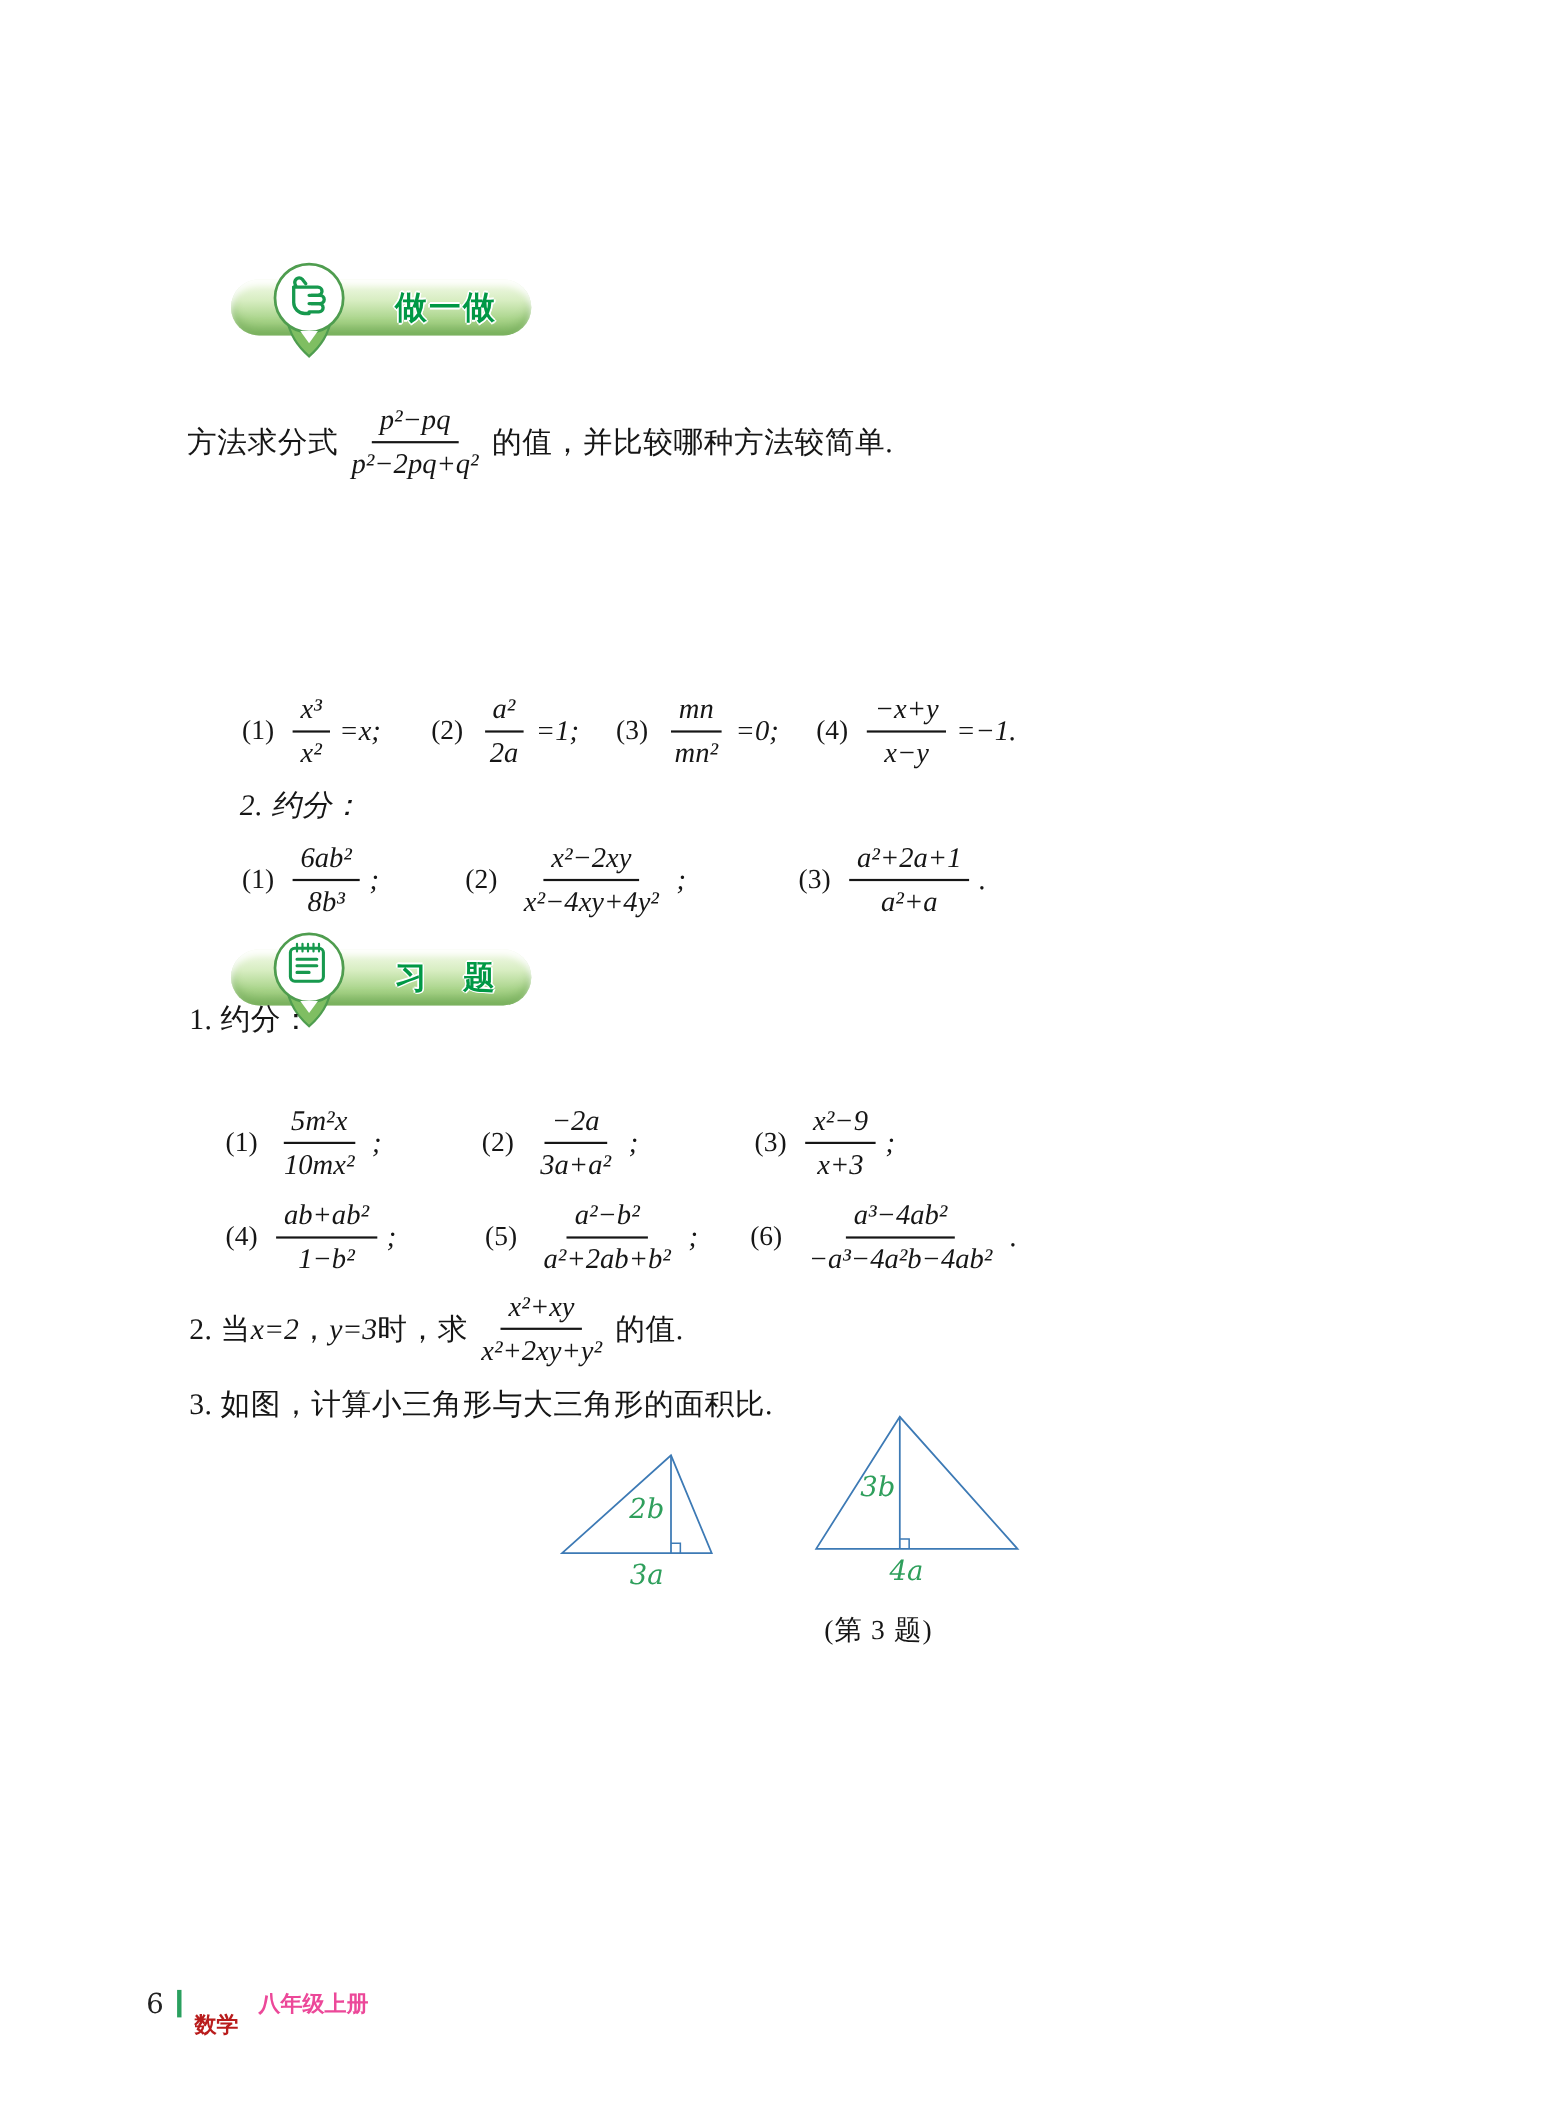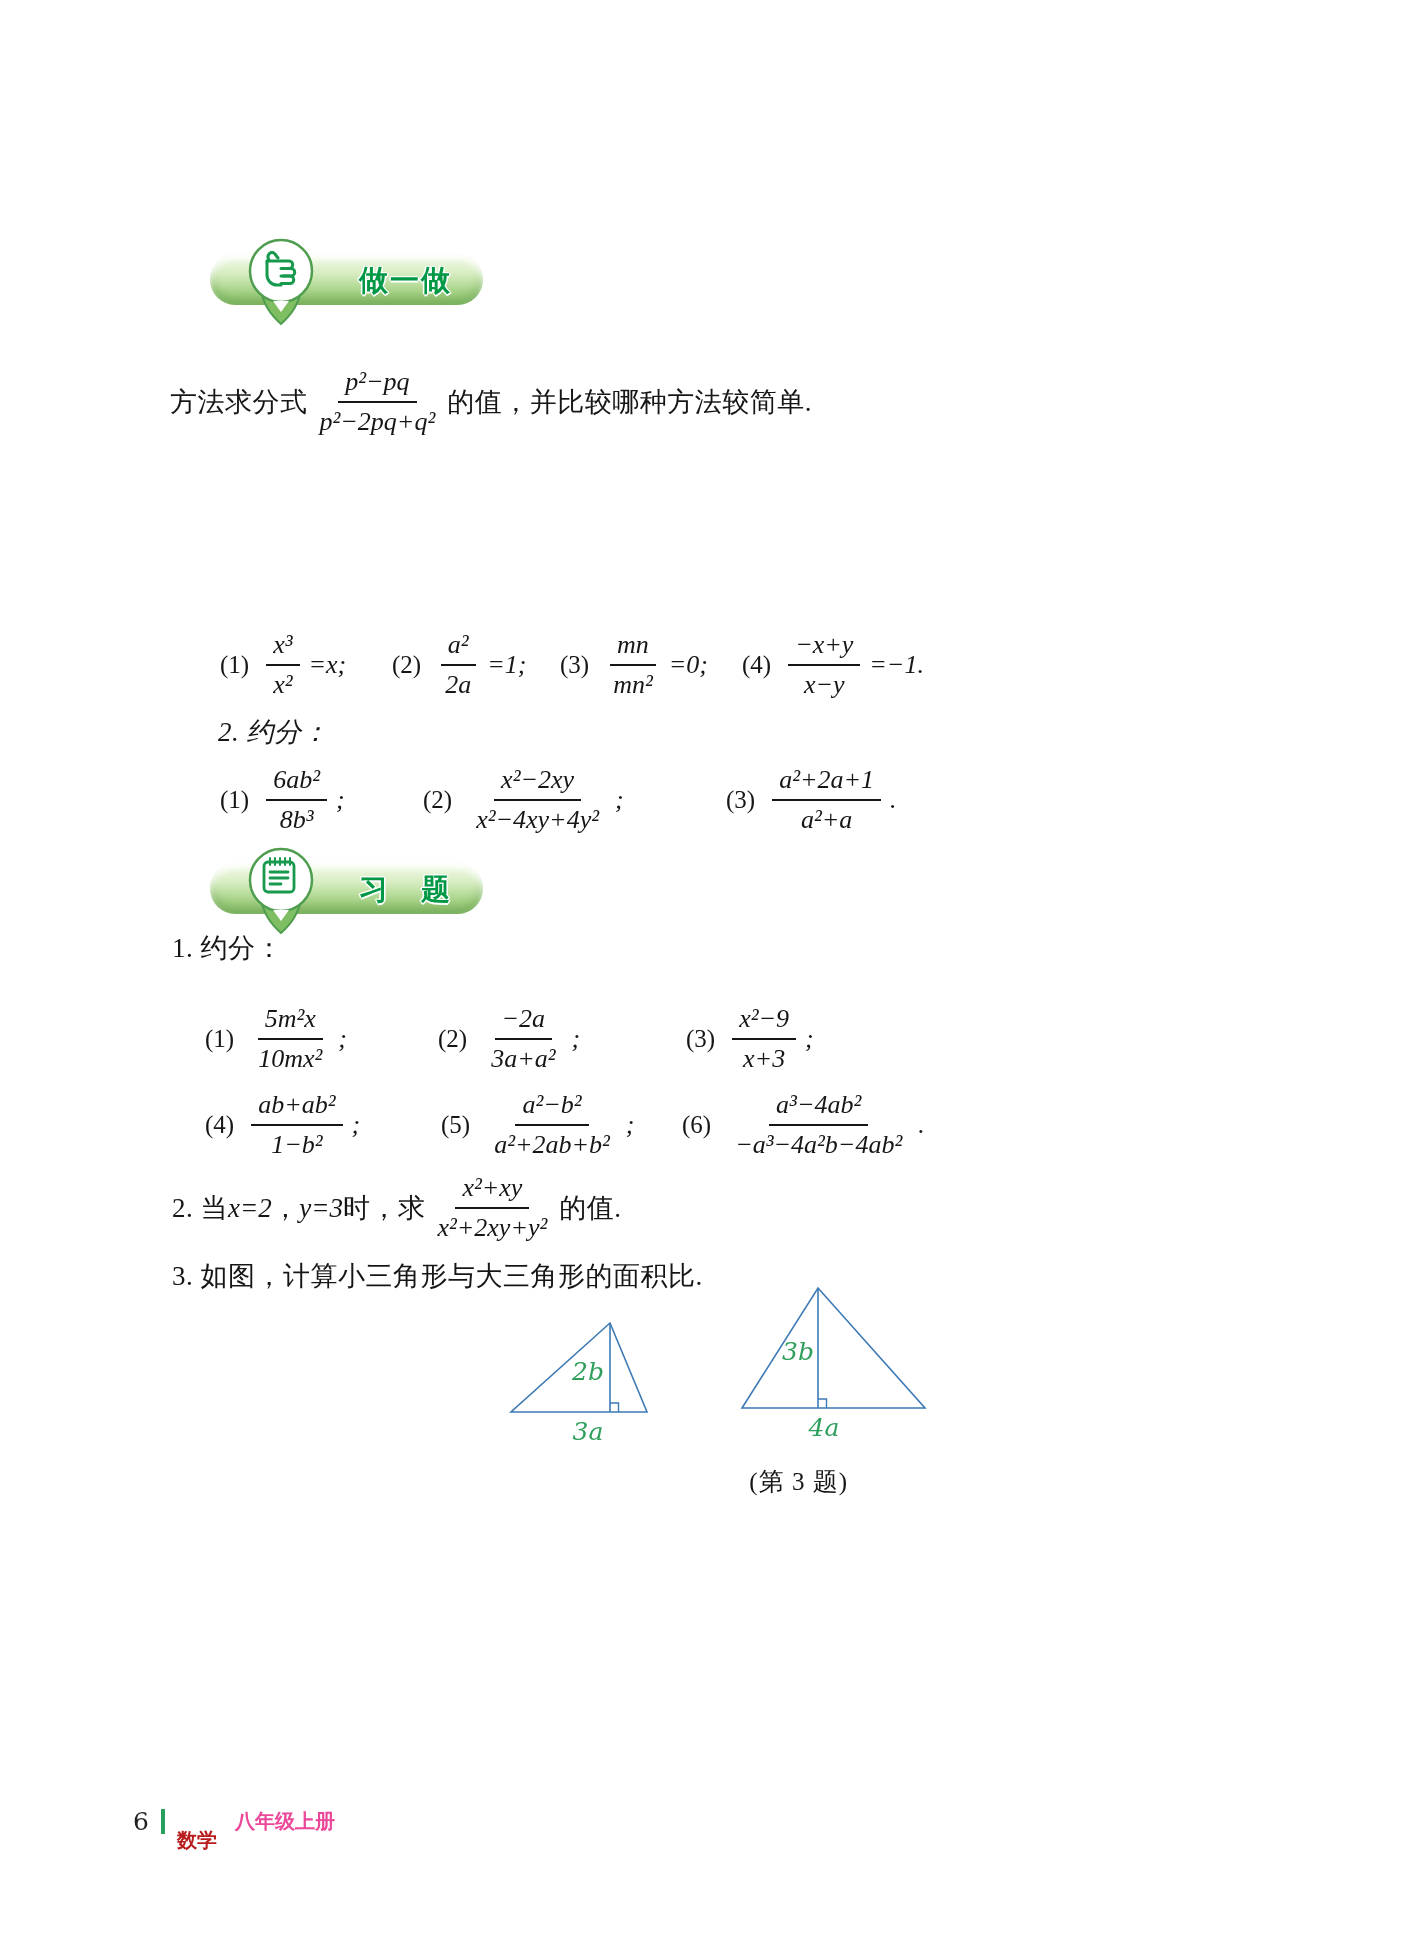--- a/index.html
+++ b/index.html
@@ -153,21 +153,21 @@
       <circle cx="35" cy="35" r="31" fill="#ffffff" stroke="#4f9d4f" stroke-width="2.5"></circle>
       <g transform="translate(16,13)" fill="none" stroke="#17994e" stroke-linecap="round">
         <rect x="2" y="4" width="30" height="30" rx="4" fill="#ffffff" stroke-width="2.8"></rect>
         <path d="M8 0 v7 M13 0 v7 M18 0 v7 M23 0 v7 M28 0 v7" stroke-width="2"></path>
         <path d="M8 14 h18 M8 20 h18 M8 26 h11" stroke-width="2.8"></path>
       </g>
       <path d="M27 65 L43 65 L35 76 Z" fill="#ffffff"></path>
     </svg>
   </div>
 
-  <div class="tline" style="left:172px;top:930px;">1. 约分：</div>
+  <div class="tline" style="left:172px;top:908px;">1. 约分：</div>
 
   <div class="prow" style="top:996px;height:86px;">
     <div class="pitem" style="left:205px;">
       <span class="plabel">(1)</span>
       <span class="frac">
           <span class="num">5m²x</span>
           <span class="den">10mx²</span>
         </span>
       <span class="after">;</span>
     </div>

